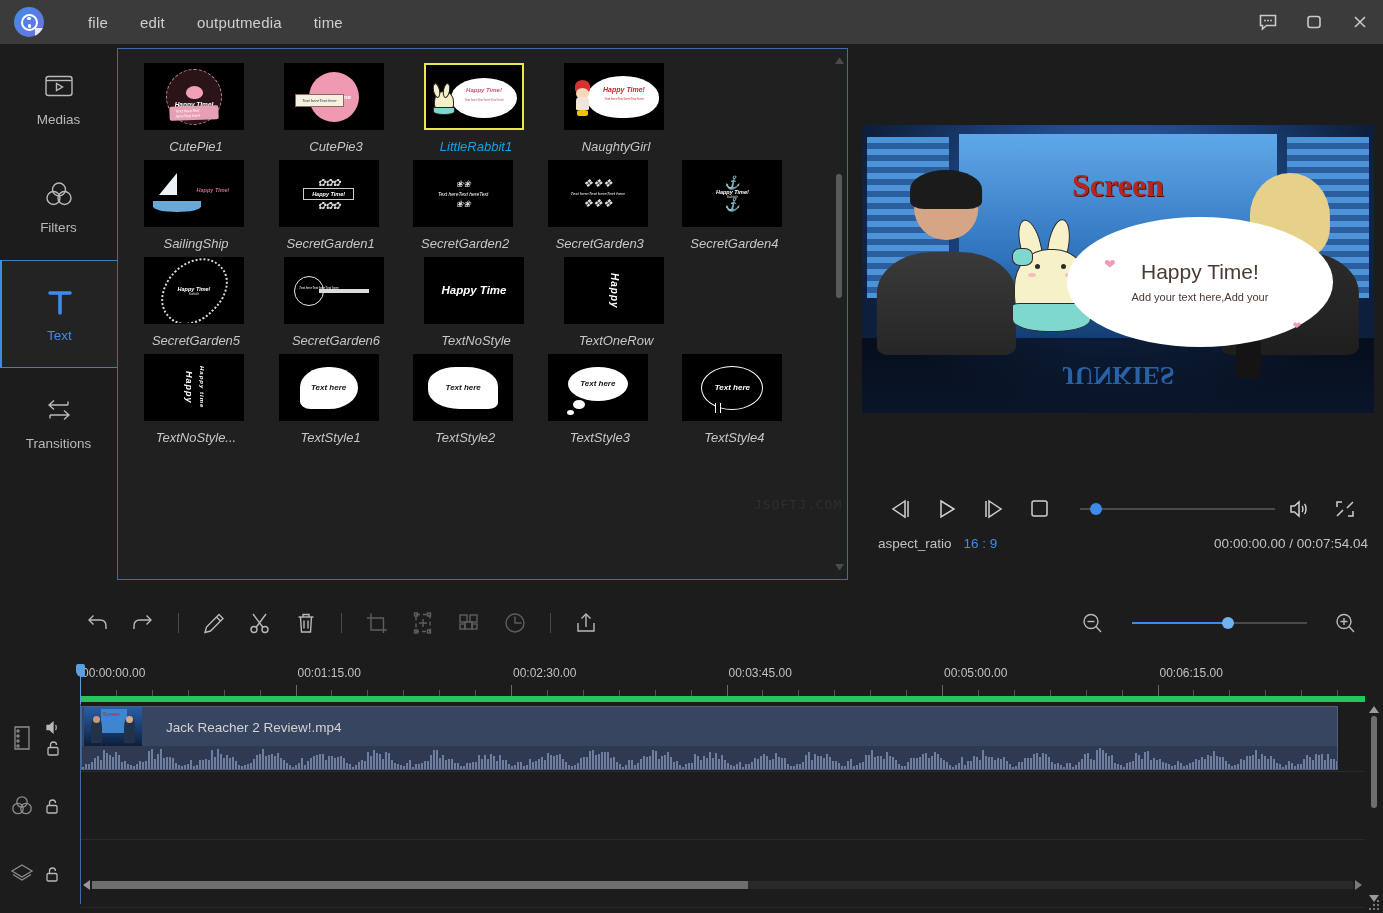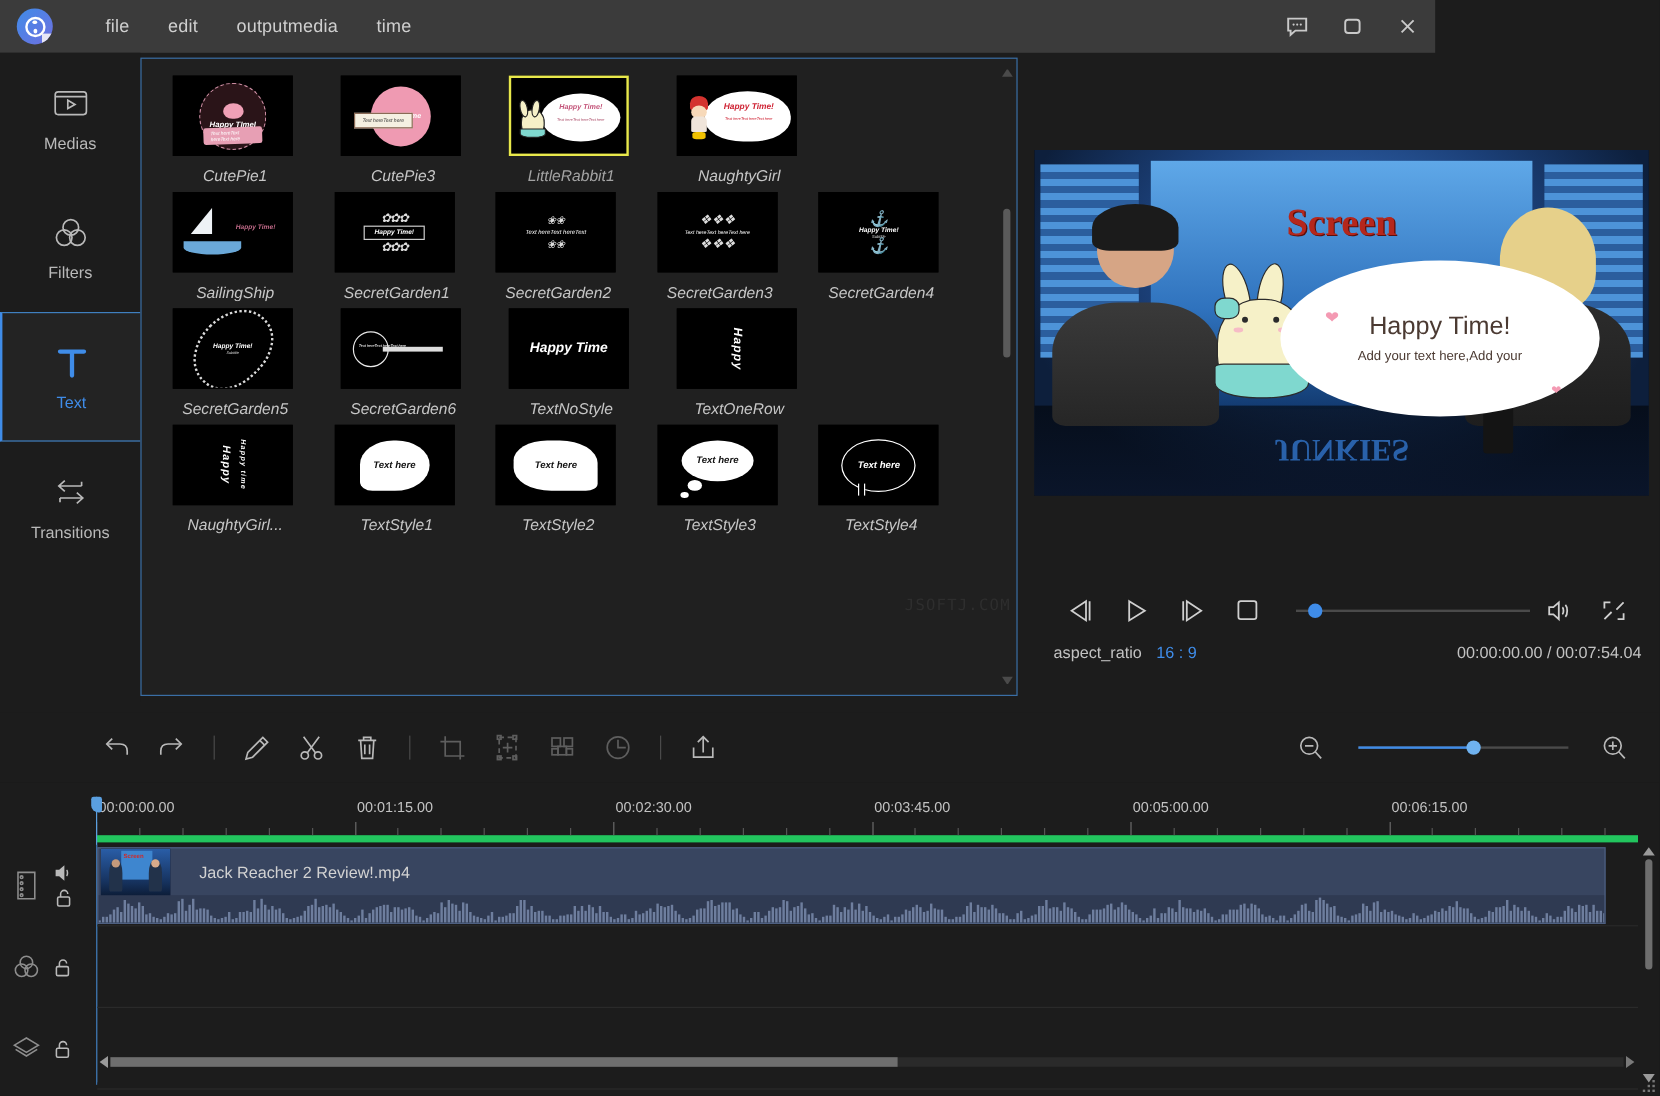--- a/index.html
+++ b/index.html
@@ -7,21 +7,21 @@
     width: 1383px; height: 913px;
     background: #1c1c1c;
     font-family: "Liberation Sans", sans-serif;
     overflow: hidden;
     color: #c8c8c8;
   }
   .app { position: relative; width: 1383px; height: 913px; background: #1c1c1c; }
 
   
   .titlebar {
-    position: absolute; left: 0; top: 0; width: 1196px; height: 44px;
+    position: absolute; left: 0; top: 0; width: 1383px; height: 44px;
     background: #3b3b3b; display: flex; align-items: center;
   }
   .logo {
     width: 30px; height: 30px; margin-left: 14px; border-radius: 50%;
     background: linear-gradient(135deg,#3f8ce8 0%, #6f6fe0 100%);
     display: flex; align-items: center; justify-content: center;
     position: relative; overflow: hidden;
   }
   .logo .reel {
     width: 17px; height: 17px; border-radius: 50%;
@@ -88,21 +88,21 @@
   .thumb {
     width: 100px; height: 67px; background: #000; position: relative;
     overflow: hidden; border: 1px solid #000;
   }
   .cell.selected .thumb { border: 2px solid #e8e84b; }
   .cell-label {
     font-size: 13px; color: #c6c6c6; margin-top: 9px; width: 104px;
     white-space: nowrap; overflow: hidden; text-overflow: ellipsis;
     text-align: center;
   }
-  .cell.selected .cell-label { color: #a3a3a3; }
+  .cell.selected .cell-label { color: #0ea5e9; }
 
   
   .art { position: absolute; inset: 0; display: flex; align-items: center;
          justify-content: center; }
   .t-txt { font-weight: bold; line-height: 1.1; text-align: center; }
   .circ-badge {
     width: 56px; height: 56px; border-radius: 50%; background: #2a1418;
     border: 1.5px dashed #c98ba0; display: flex; align-items: center;
     justify-content: center; flex-direction: column;
   }
@@ -610,21 +610,21 @@
       </div>
 
       <div class="grid-row">
         <div class="cell">
           <div class="thumb">
             <div class="art" style="gap:5px;">
               <span class="vert-txt" style="font-size:9px;">Happy</span>
               <span class="vert-txt" style="font-size:6px;">Happy time</span>
             </div>
           </div>
-          <div class="cell-label">NaughtyGirl...</div>
+          <div class="cell-label">TextNoStyle...</div>
         </div>
 
         <div class="cell">
           <div class="thumb">
             <div class="art">
               <div class="bubble-white" style="width:58px;height:42px;border-radius:48% 48% 50% 18%;">Text here</div>
             </div>
           </div>
           <div class="cell-label">TextStyle1</div>
         </div>

